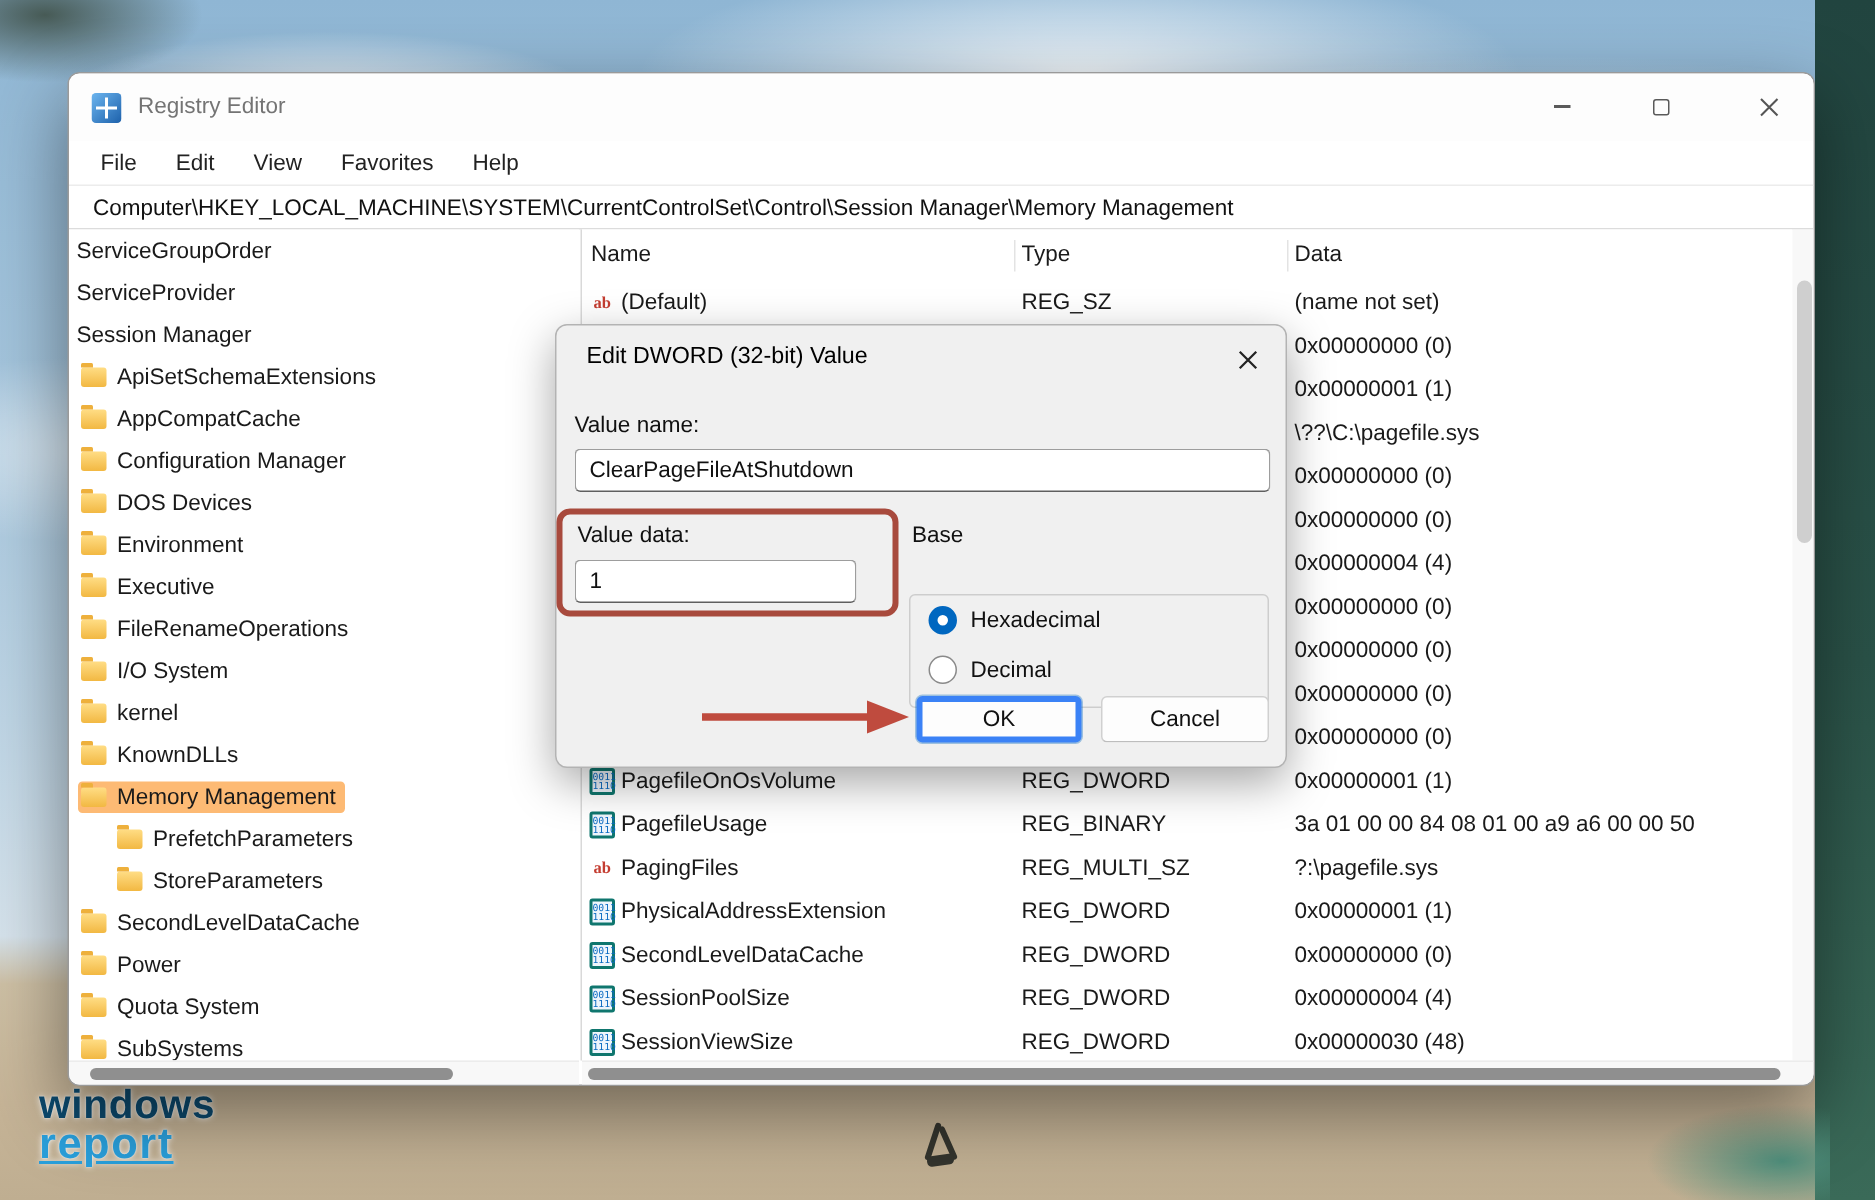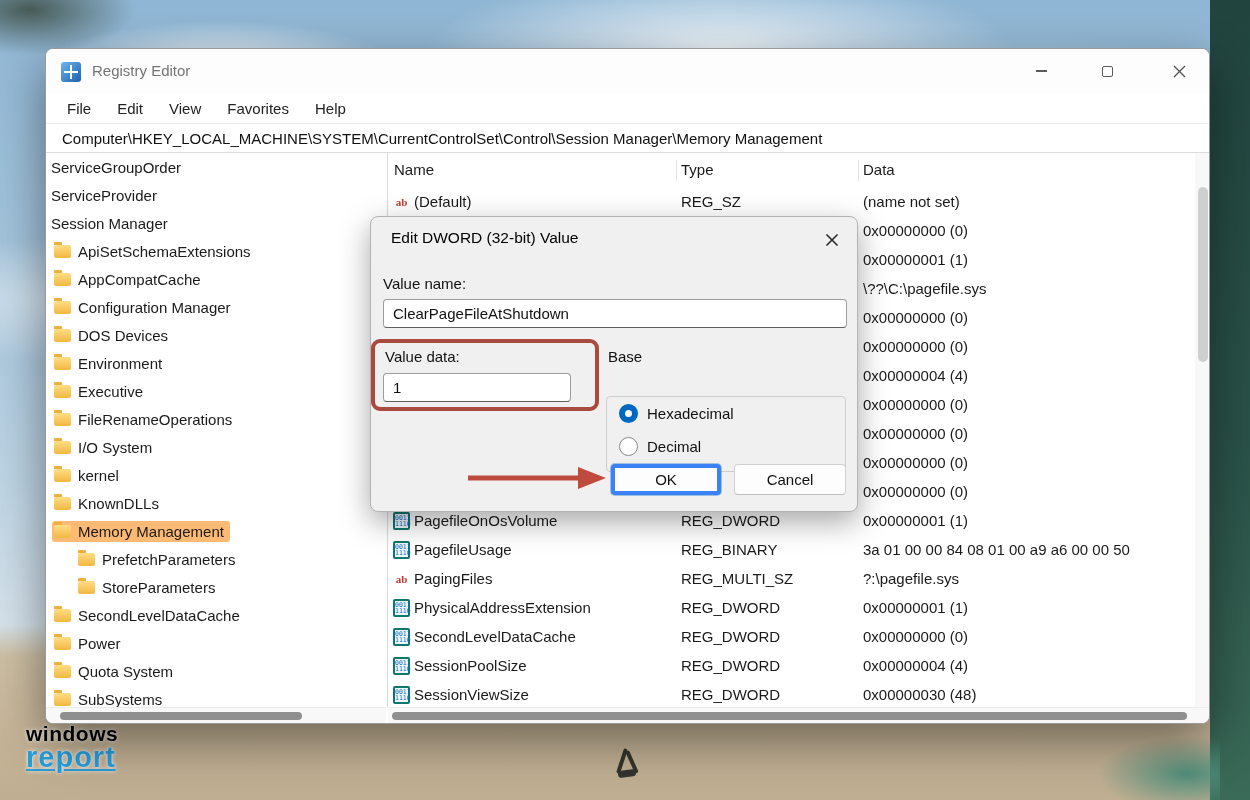--- a/index.html
+++ b/index.html
@@ -19,21 +19,21 @@
   .wp-right-band { position:absolute; top:0; right:0; width:40px; height:800px;
     background:linear-gradient(180deg,#21443f 0%, #2a5248 55%, #3a6a58 100%); }
   .wp-sea { position:absolute; left:1060px; top:735px; width:160px; height:65px;
     background:radial-gradient(ellipse 120px 50px at 80% 60%, #4f8f7c, transparent 75%); }
   .silhouette-leg1 { position:absolute; left:620px; top:748px; width:4px; height:26px; background:#34352e; transform:rotate(18deg); border-radius:2px; }
   .silhouette-leg2 { position:absolute; left:630px; top:750px; width:4px; height:24px; background:#34352e; transform:rotate(-24deg); border-radius:2px; }
   .silhouette-body { position:absolute; left:618px; top:770px; width:18px; height:7px; background:#34352e; border-radius:3px; transform:rotate(-8deg); }
 
   
   .watermark { position:absolute; left:26px; top:724px; z-index:3; line-height:0.95; }
-  .watermark .l1 { font-size:21px; font-weight:800; color:#000000; letter-spacing:.5px;
+  .watermark .l1 { font-size:27px; font-weight:800; color:#0c4a6e; letter-spacing:.5px;
     text-shadow:0 0 4px rgba(255,255,255,.9), 0 0 1px #fff; }
   .watermark .l2 { font-size:29px; font-weight:800; color:#2aa0dc; letter-spacing:1px;
     text-shadow:0 0 4px rgba(255,255,255,.9), 0 0 1px #fff;text-decoration:underline; }
 
   
   .regedit-window { position:absolute; left:45px; top:48px; width:1165px; height:676px;
     background:#ffffff; border:1px solid #9a9a9a; border-radius:8px;
     box-shadow:0 18px 50px rgba(0,0,0,.45); z-index:5; overflow:hidden; }
 
   .titlebar { position:absolute; left:0; top:0; width:100%; height:45px; background:#fdfdfd; }

